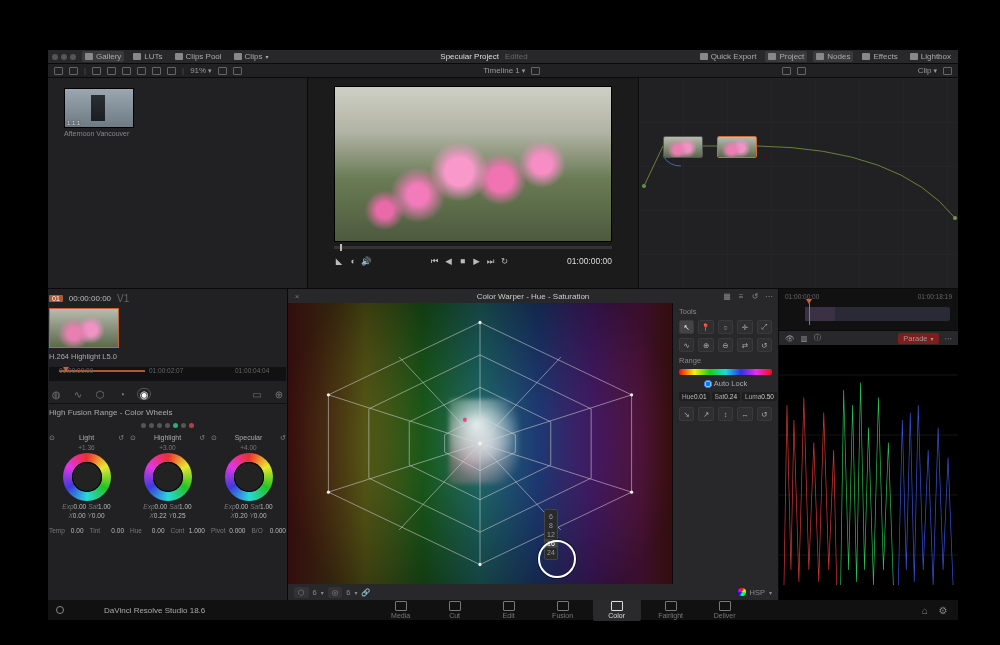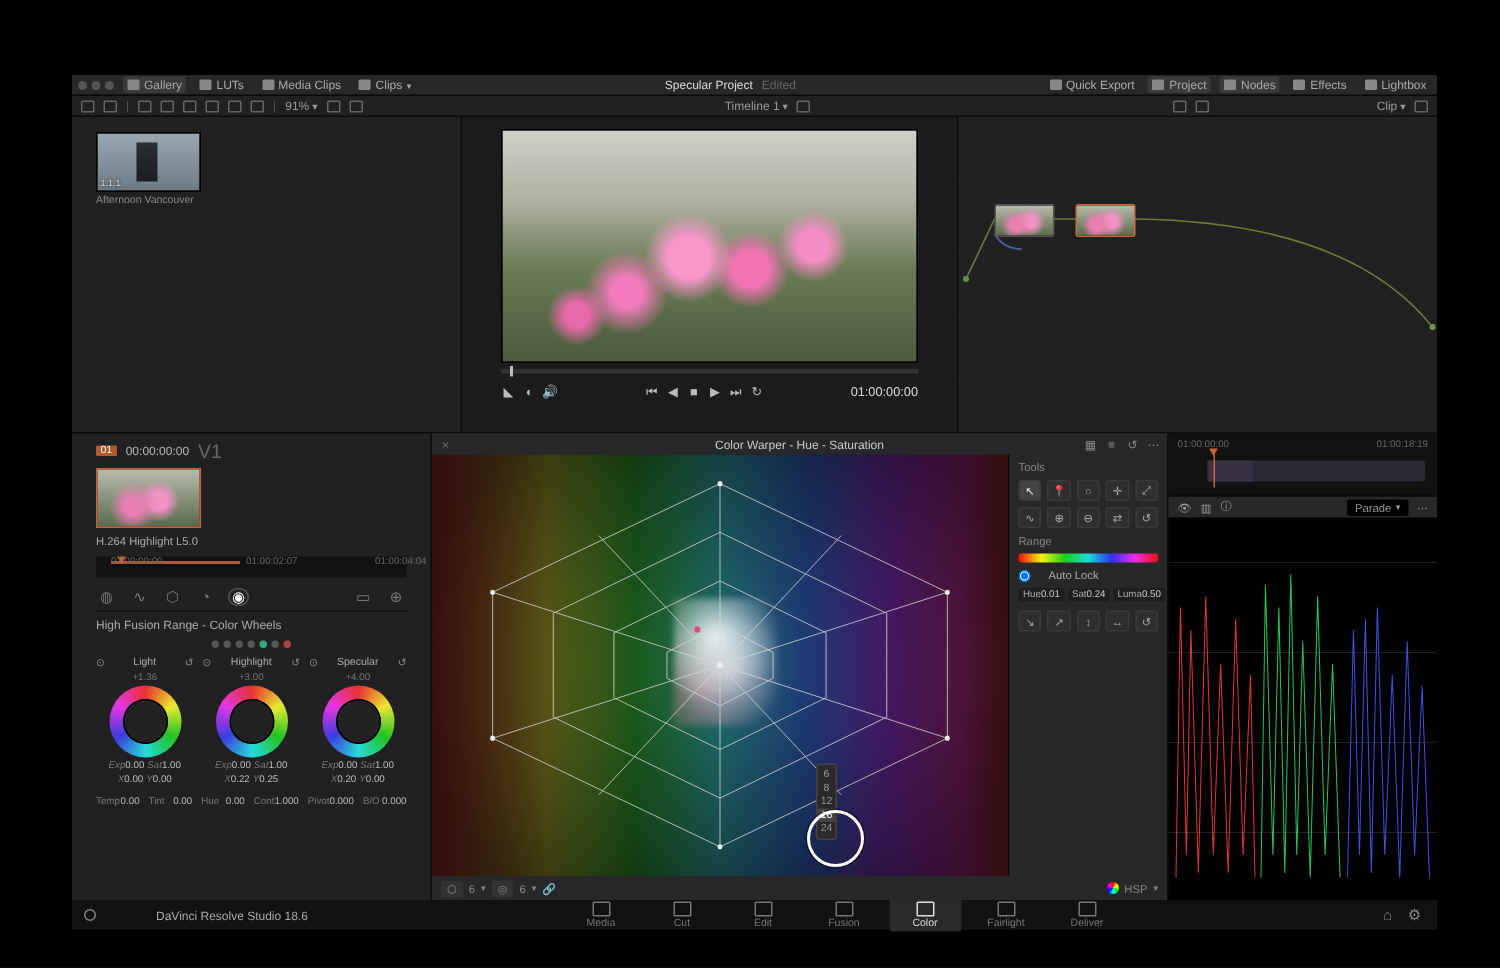--- a/index.html
+++ b/index.html
@@ -150,28 +150,28 @@
   
   .lower {
     grid-column: 1 / 4; grid-row: 2;
     display: grid;
     grid-template-columns: 240px 1fr 180px;
     min-height: 0;
     border-top: 1px solid #0a0a0a;
   }
   .lower-left {
     background: #212123;
-    padding: 4px 16px;
+    padding: 4px 1px;
     border-right: 1px solid #0a0a0a;
     display: flex; flex-direction: column;
     gap: 4px;
   }
   .clipstrip { display: flex; align-items: center; gap: 6px; }
   .clipstrip .cs-tc { font-size: 8px; color: #bbb; }
-  .clipstrip .cs-v { font-size: 13px; color: #666; }
+  .clipstrip .cs-v { font-size: 10px; color: #666; }
   .clip-thumb { width: 70px; height: 40px; border: 1px solid #c86238; background:
       radial-gradient(circle at 35% 65%, #e97fb1 6px, transparent 16px),
       radial-gradient(circle at 60% 55%, #ef92c4 6px, transparent 14px),
       linear-gradient(#b8baad, #5a6a4c);
   }
   .clip-codec { font-size: 7.5px; color: #aaa; }
   .mini-tl { height: 14px; background: #111; position: relative; margin-top: 2px; }
   .mini-tl .bar { position: absolute; left: 10px; width: 86px; top: 3px; height: 2px; background: #b05830; }
   .mini-tl .head { position: absolute; left: 14px; top: 0; width: 0; height: 0; border-left: 3px solid transparent; border-right: 3px solid transparent; border-top: 5px solid #c86238; }
   .mini-tl .t1 { position: absolute; font-size: 6.5px; color: #666; }
@@ -255,21 +255,21 @@
   .cw-icon-row { display:flex; gap:4px; }
   .cw-icon-row span { flex:1; height:14px; border:1px solid #3a3a3c; background:#2f2f31; border-radius:2px; display:inline-flex; align-items:center; justify-content:center; color:#aaa; cursor:pointer; }
   .cw-icon-row span.active { background:#444; color:#eee; }
   .range-strip {
     height: 6px;
     background: linear-gradient(90deg,
       hsl(0 90% 50%), hsl(60 90% 50%), hsl(120 80% 45%),
       hsl(180 80% 48%), hsl(240 80% 55%), hsl(300 85% 55%), hsl(360 90% 50%));
     border-radius: 2px;
   }
-  .autolock { display:flex; align-items:center; gap:12px; font-size:7.5px; }
+  .autolock { display:flex; align-items:center; gap:2px; font-size:7.5px;justify-content:center; }
   .autolock input { width:8px; height:8px; }
   .hsy { display:flex; gap:2px; font-size:6.5px; }
   .hsy div { flex:1; display:flex; justify-content:space-between; background:#1e1e1e; padding:1px 3px; border-radius:2px; }
   .hsy b { color:#ccc; font-weight:normal; }
   .cw-bottom { height: 16px; background:#28282a; display:flex; align-items:center; gap:4px; padding: 0 6px; font-size:7.5px; color:#888; }
   .cw-num-pop {
     position:absolute; left: 256px; bottom: 40px;
     width: 14px; background: #2a2a2c; border:1px solid #444; border-radius:2px;
     font-size:7px; color:#999; text-align:center; padding:2px 0;
     z-index: 5;
@@ -289,21 +289,21 @@
     display: flex; flex-direction: column;
     border-left: 1px solid #0a0a0a;
   }
   .tl-strip { height: 42px; background: #111; position: relative; border-bottom: 1px solid #0a0a0a; }
   .tl-labels { position:absolute; top:4px; left:6px; right:6px; display:flex; justify-content:space-between; font-size:6.5px; color:#666; }
   .tl-clip { position:absolute; top:18px; left:26px; right:8px; height:14px; background: #2a2a36; border-radius:2px; }
   .tl-clip::before { content:""; position:absolute; left:0; top:0; width:30px; height:100%; background:#3a3244; }
   .tl-head { position:absolute; top:14px; left:30px; width:1px; height:22px; background:#c86238; }
   .tl-head::before { content:""; position:absolute; top:-4px; left:-3px; width:0; height:0; border-left:3px solid transparent; border-right:3px solid transparent; border-top:5px solid #c86238; }
   .sc-bar { height: 14px; background:#28282a; display:flex; align-items:center; gap:6px; padding: 0 6px; font-size:7.5px; color:#999; }
-  .sc-drop { margin-left:auto; display:flex; align-items:center; gap:3px; background:#000000; padding:1px 5px; border-radius:2px; cursor:pointer; }
+  .sc-drop { margin-left:auto; display:flex; align-items:center; gap:3px; background:#7f1d1d; padding:1px 5px; border-radius:2px; cursor:pointer; }
   .scope {
     flex:1; position: relative; background: #000; overflow:hidden;
   }
   .scope svg { position:absolute; inset:0; width:100%; height:100%; }
 
   
   .pages {
     height: 20px; background: #111;
     display: flex; align-items: center;
     padding-left: 8px;
@@ -332,21 +332,21 @@
     <div class="tool-item active">
         <span class="ti-icon"></span>
         <span>Gallery</span>
       </div>
     <div class="tool-item">
         <span class="ti-icon"></span>
         <span>LUTs</span>
       </div>
     <div class="tool-item">
         <span class="ti-icon"></span>
-        <span>Media Clips</span>
+        <span>Clips Pool</span>
       </div>
     <div class="tool-item">
         <span class="ti-icon"></span>
         <span>Clips</span>
         <span style="font-size:6px;">▾</span>
       </div>
     <div class="spacer"></div>
     <span style="color:#ddd;">Specular Project</span>
     <span style="color:#666;">Edited</span>
     <div class="spacer"></div>

